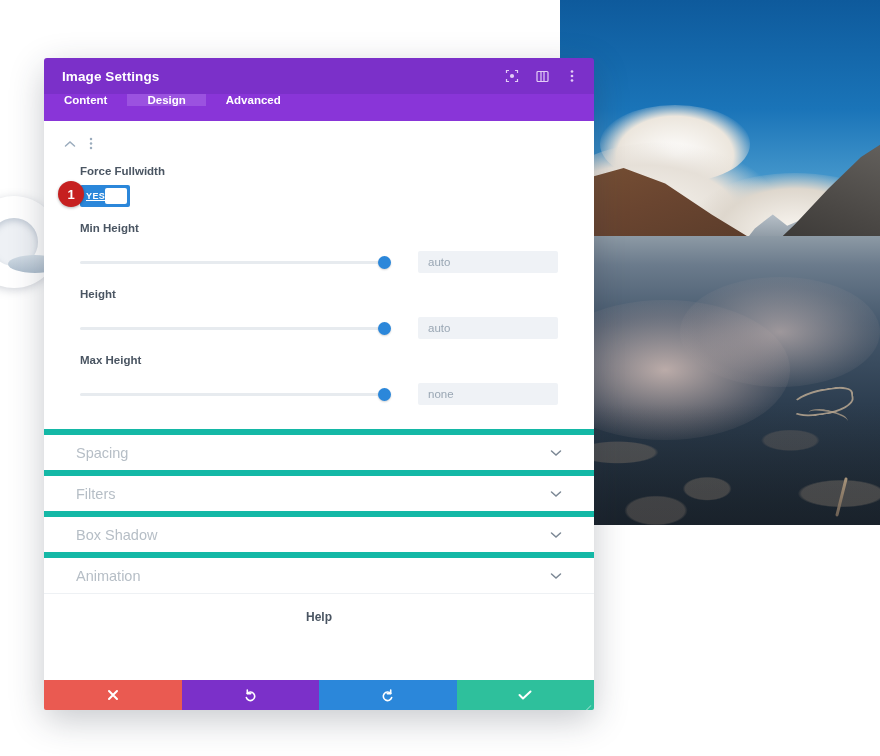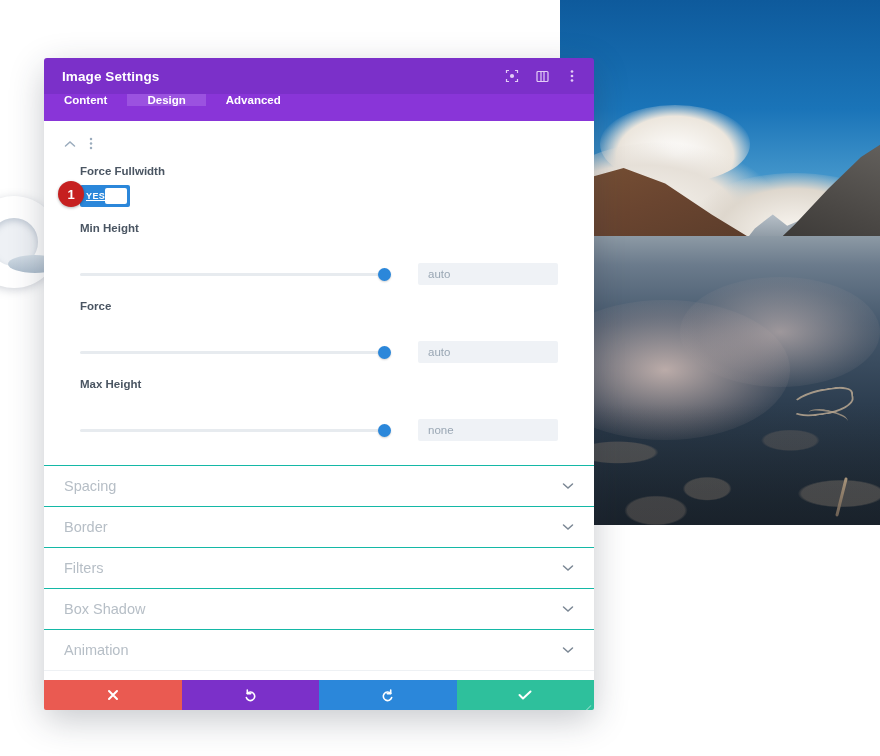--- a/index.html
+++ b/index.html
@@ -270,21 +270,21 @@
     align-items: center;
     justify-content: center;
     box-shadow: 0 1px 3px rgba(0,0,0,.3);
     z-index: 5;
   }
 
   
   .slider-row {
     display: flex;
     align-items: center;
-    margin-top: 29px;
+    margin-top: 17px;
     gap: 2px;
     justify-content: flex-end;
   }
   .slider-track-wrap {
     position: relative;
     width: 320px;
     height: 16px;
     display: flex;
     align-items: center;
     cursor: pointer;
@@ -315,25 +315,25 @@
     color: #5d6b7a;
     padding: 0 10px;
     outline: none;
   }
   .slider-input::placeholder { color: #9aa7b4; }
 
   .panel-gap { height: 24px; }
 
   
   .section {
-    border-top: 1px solid #14b8a6;
+    border-top: 6px solid #14b8a6;
     height: 41px;
     display: flex;
     align-items: center;
-    padding: 0 20px;
+    padding: 0 32px;
     cursor: pointer;
   }
   .section-label {
     flex: 1 1 auto;
     font-size: 14.5px;
     color: #b6bec6;
   }
   .section-chevron { color: #7b8794; display: flex; }
 
   .help-row {
@@ -479,21 +479,21 @@
 
         <div class="field-label">Min Height</div>
         <div class="slider-row">
           <div class="slider-track-wrap">
             <div class="slider-track"></div>
             <div class="slider-knob"></div>
           </div>
           <input class="slider-input" type="text" placeholder="auto" style="">
         </div>
 
-        <div class="field-label">Force</div>
+        <div class="field-label">Height</div>
         <div class="slider-row">
           <div class="slider-track-wrap">
             <div class="slider-track"></div>
             <div class="slider-knob"></div>
           </div>
           <input class="slider-input" type="text" placeholder="auto" style="">
         </div>
 
         <div class="field-label">Max Height</div>
         <div class="slider-row">
@@ -509,28 +509,20 @@
 
       <div class="section">
         <span class="section-label">Spacing</span>
         <span class="section-chevron">
           <svg width="12" height="8" viewBox="0 0 12 8" fill="none" stroke="currentColor" stroke-width="1.5" stroke-linecap="round">
               <path d="M1.5 2 L6 6 L10.5 2"></path>
             </svg>
         </span>
       </div>
 
-      <div class="section">
-        <span class="section-label">Border</span>
-        <span class="section-chevron">
-          <svg width="12" height="8" viewBox="0 0 12 8" fill="none" stroke="currentColor" stroke-width="1.5" stroke-linecap="round">
-              <path d="M1.5 2 L6 6 L10.5 2"></path>
-            </svg>
-        </span>
-      </div>
 
       <div class="section">
         <span class="section-label">Filters</span>
         <span class="section-chevron">
           <svg width="12" height="8" viewBox="0 0 12 8" fill="none" stroke="currentColor" stroke-width="1.5" stroke-linecap="round">
               <path d="M1.5 2 L6 6 L10.5 2"></path>
             </svg>
         </span>
       </div>
 

